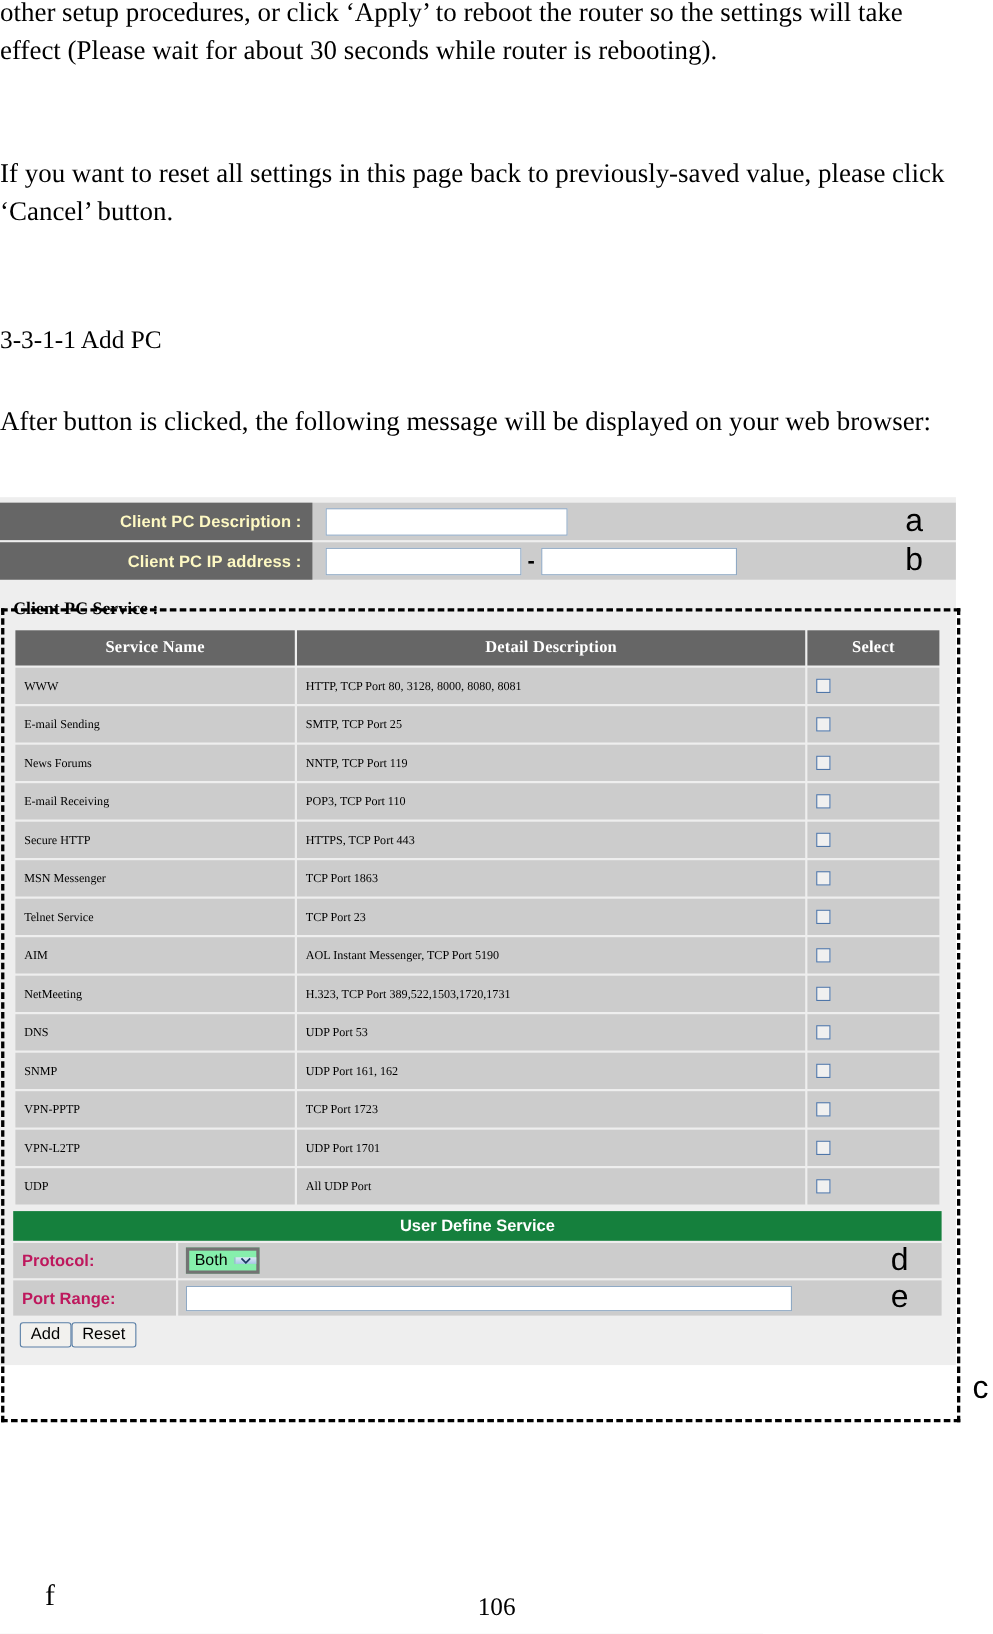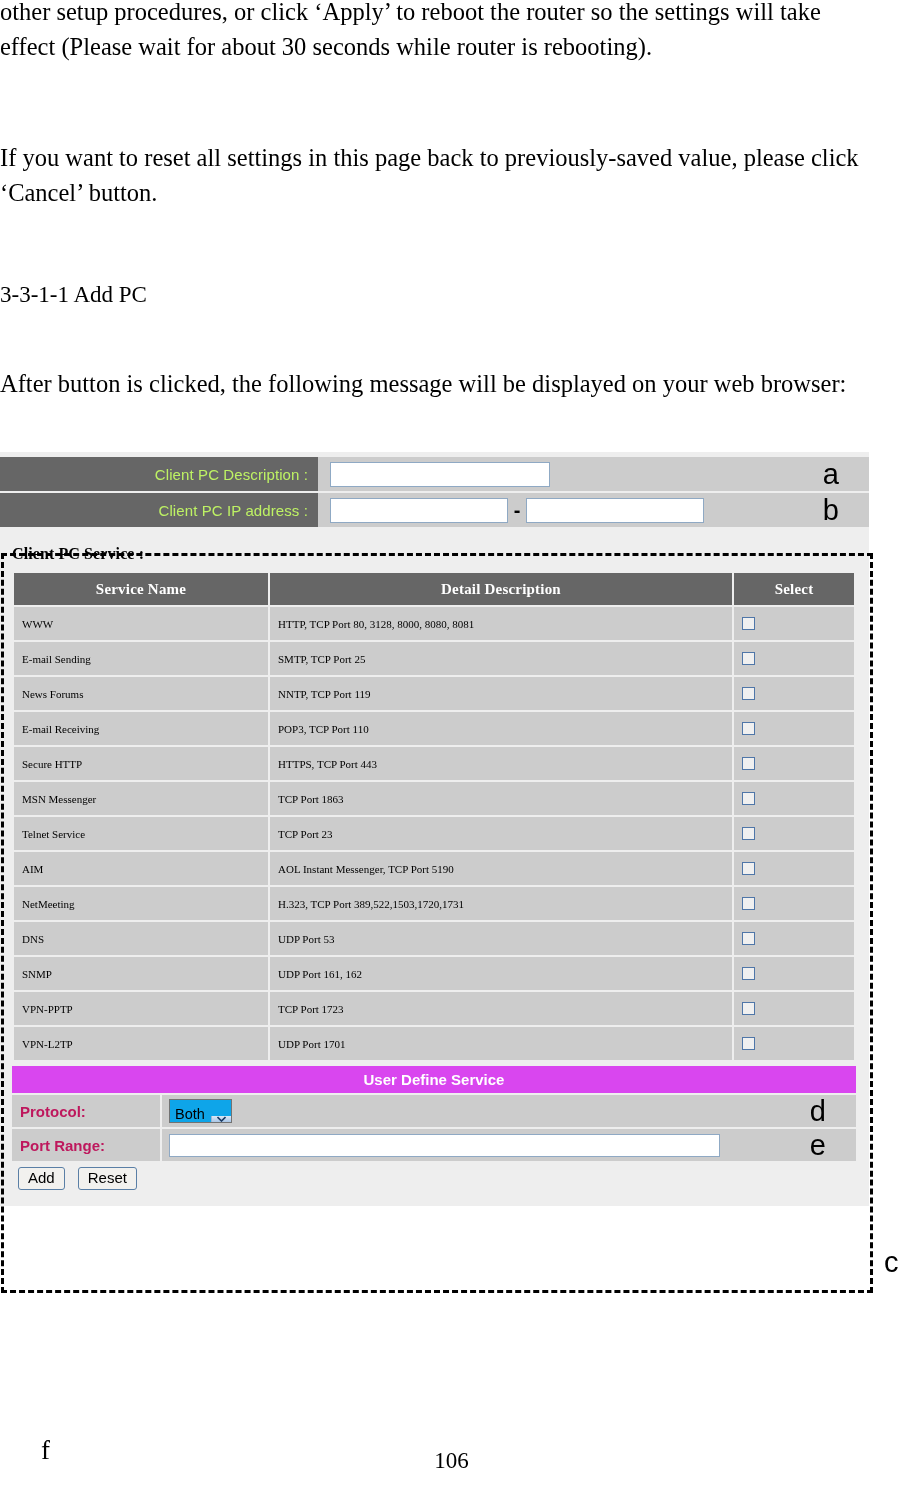--- a/index.html
+++ b/index.html
@@ -20,21 +20,21 @@
   .doc-prose {
     position: absolute;
     left: 0;
     width: 875px;
     font-family: "Liberation Serif", serif;
     font-size: 24.5px;
     line-height: 35px;
     color: #000;
   }
   #para-1 { top: -6px; }
-  #heading-1 { top: 280px; font-size: 23px; line-height: 30px; }
+  #heading-1 { top: 294px; font-size: 23px; line-height: 30px; }
   #para-2 { top: 140px; }
   #para-3 { top: 366px; }
 
   
   .ui-panel {
     position: absolute;
     left: 0px;
     top: 452px;
     width: 869px;
     background: #eeeeee;
@@ -45,24 +45,24 @@
   .field-row {
     display: flex;
     align-items: stretch;
     height: 34px;
     margin: 0 0 2px 0;
     background: #cccccc;
     position: relative;
   }
   .field-row.first { margin-top: 5px; }
   .field-label {
-    width: 318px;
+    width: 284px;
     background: #666666;
-    color: #bef264;
-    font-weight: normal;
+    color: #fef9c3;
+    font-weight: bold;
     font-size: 15px;
     display: flex;
     align-items: center;
     justify-content: flex-end;
     padding-right: 10px;
     box-sizing: border-box;
     letter-spacing: 0.1px;
   }
   .field-body {
     flex: 1;
@@ -178,21 +178,21 @@
     border: 1px solid #4f76a8;
     box-sizing: border-box;
     vertical-align: middle;
   }
 
   
   .uds-wrap {
     padding: 4px 10px 0 12px;
   }
   .uds-header {
-    background: #d946ef;
+    background: #15803d;
     color: #ffffff;
     font-weight: bold;
     font-size: 15px;
     text-align: center;
     height: 27px;
     line-height: 27px;
     width: 844px;
     box-sizing: border-box;
     margin-bottom: 2px;
   }
@@ -229,23 +229,23 @@
     right: 30px;
     top: 50%;
     transform: translateY(-50%);
     font-family: "Liberation Sans", sans-serif;
     font-size: 29px;
     color: #000;
     line-height: 1;
   }
   .sel-box {
     display: inline-flex;
-    align-items: flex-end;
-    border: 1px solid #737373;
-    background: #0ea5e9;
+    align-items: center;
+    border: 3px solid #737373;
+    background: #86efac;
     height: 24px;
     box-sizing: border-box;
   }
   .sel-text {
     font-size: 14.5px;
     color: #000;
     padding: 0 6px 0 5px;
     display: flex;
     align-items: center;
   }
@@ -260,21 +260,20 @@
   .sel-arrow svg { display: block; }
   .tb-port {
     background: #ffffff;
     border: 1px solid #8fa9c4;
     height: 23px;
     width: 551px;
     box-sizing: border-box;
   }
   .btn-row {
     display: flex;
-    gap: 13px;
     padding: 4px 0 0 6px;
   }
   .ui-btn {
     background: #f2f1ee;
     border: 1px solid #5a7fa6;
     border-radius: 3px;
     font-family: "Liberation Sans", sans-serif;
     font-size: 15px;
     color: #000;
     padding: 2px 9px 3px 9px;
@@ -396,20 +395,25 @@
           <tr>
             <td>VPN-PPTP</td>
             <td>TCP Port 1723</td>
             <td class="cell-sel"><span class="cbx"></span></td>
           </tr>
           <tr>
             <td>VPN-L2TP</td>
             <td>UDP Port 1701</td>
             <td class="cell-sel"><span class="cbx"></span></td>
           </tr>
+          <tr>
+            <td>UDP</td>
+            <td>All UDP Port</td>
+            <td class="cell-sel"><span class="cbx"></span></td>
+          </tr>
         </tbody>
     </table>
   </div>
 
   <div class="uds-wrap">
     <div class="uds-header">User Define Service</div>
 
     <div class="uds-row">
       <div class="uds-label">Protocol:</div>
       <div class="uds-body">

